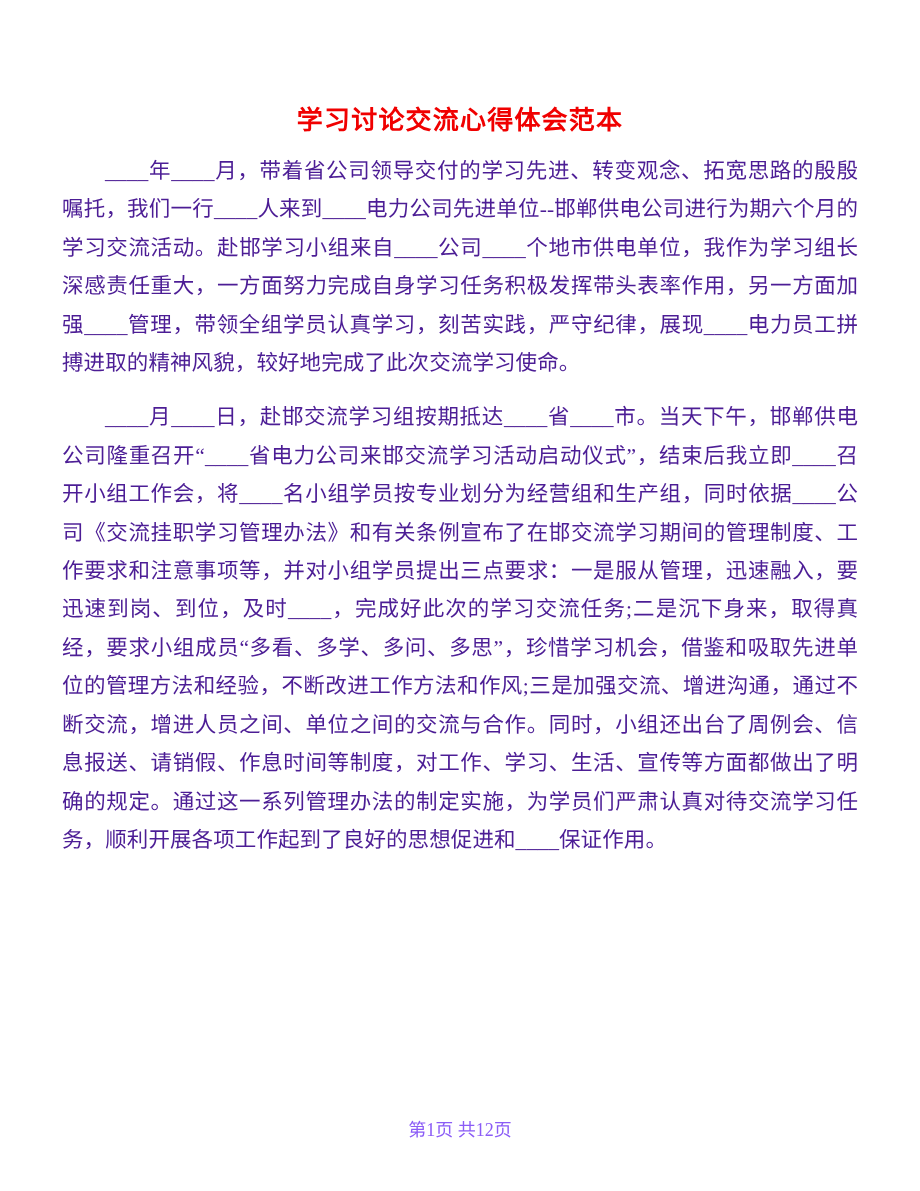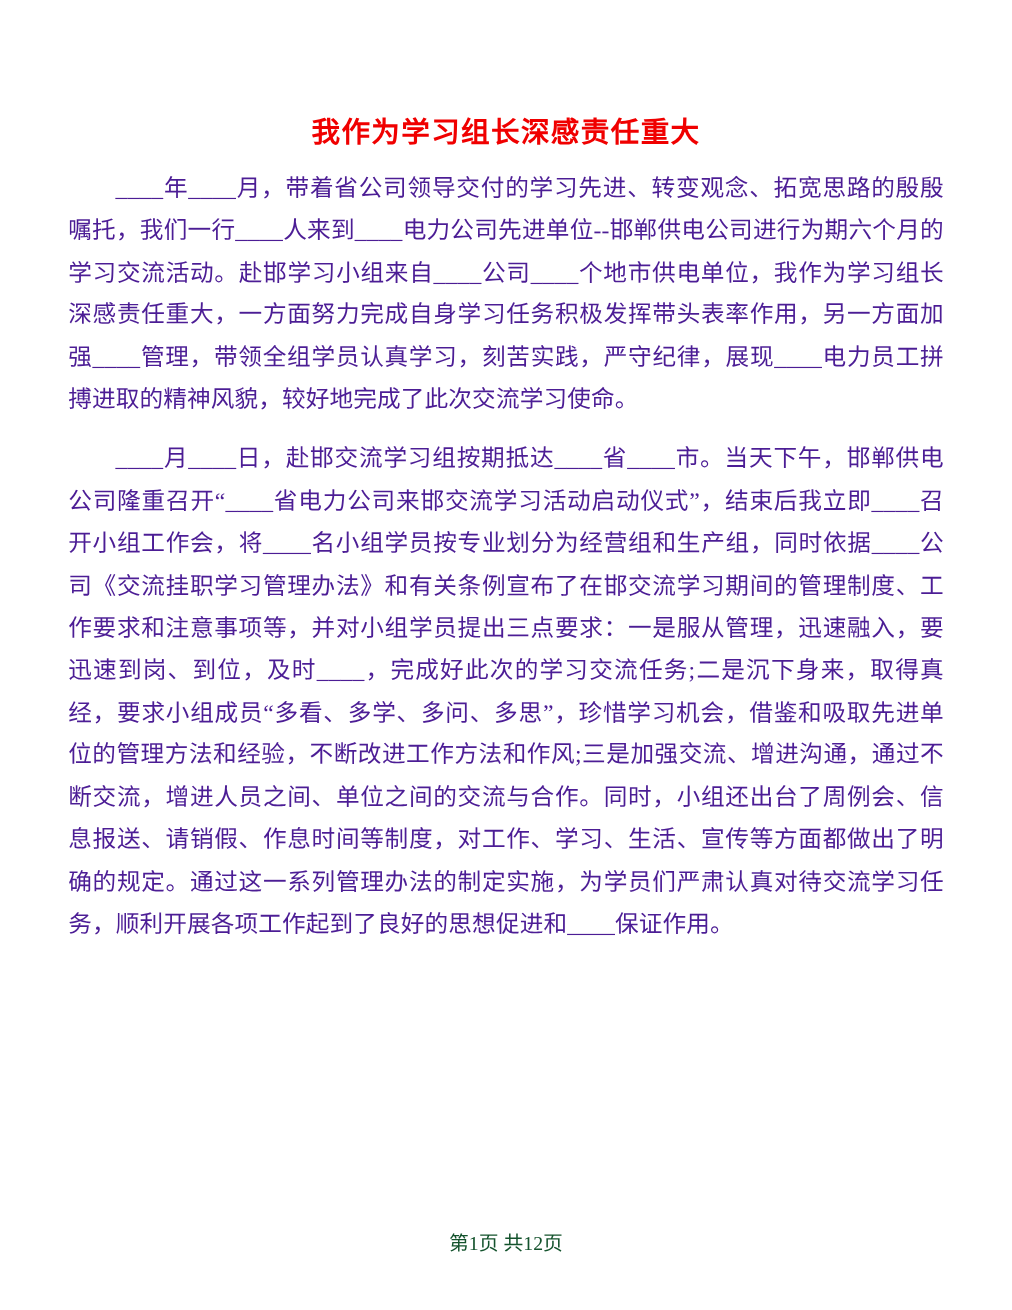--- a/index.html
+++ b/index.html
@@ -57,31 +57,31 @@
   
 
   
   .footer {
     position: absolute;
     left: 0;
     top: 1118px;
     width: 920px;
     text-align: center;
     font-size: 18px;
-    color: #14532d;
+    color: #8b5cf6;
     line-height: 24px;
     white-space: nowrap;
   }
 </style>
 </head>
 <body>
 
 <div class="page">
 
-  <div class="doc-title">我作为学习组长深感责任重大</div>
+  <div class="doc-title">学习讨论交流心得体会范本</div>
 
   <div class="doc-body">
     <p class="para">____年____月，带着省公司领导交付的学习先进、转变观念、拓宽思路的殷殷嘱托，我们一行____人来到____电力公司先进单位--邯郸供电公司进行为期六个月的学习交流活动。赴邯学习小组来自____公司____个地市供电单位，我作为学习组长深感责任重大，一方面努力完成自身学习任务积极发挥带头表率作用，另一方面加强____管理，带领全组学员认真学习，刻苦实践，严守纪律，展现____电力员工拼搏进取的精神风貌，较好地完成了此次交流学习使命。</p>
     <p class="para">____月____日，赴邯交流学习组按期抵达____省____市。当天下午，邯郸供电公司隆重召开“____省电力公司来邯交流学习活动启动仪式”，结束后我立即____召开小组工作会，将____名小组学员按专业划分为经营组和生产组，同时依据____公司《交流挂职学习管理办法》和有关条例宣布了在邯交流学习期间的管理制度、工作要求和注意事项等，并对小组学员提出三点要求：一是服从管理，迅速融入，要迅速到岗、到位，及时____，完成好此次的学习交流任务;二是沉下身来，取得真经，要求小组成员“多看、多学、多问、多思”，珍惜学习机会，借鉴和吸取先进单位的管理方法和经验，不断改进工作方法和作风;三是加强交流、增进沟通，通过不断交流，增进人员之间、单位之间的交流与合作。同时，小组还出台了周例会、信息报送、请销假、作息时间等制度，对工作、学习、生活、宣传等方面都做出了明确的规定。通过这一系列管理办法的制定实施，为学员们严肃认真对待交流学习任务，顺利开展各项工作起到了良好的思想促进和____保证作用。</p>
   </div>
 
   <div class="footer">第1页 共12页</div>
 
 </div>
 

